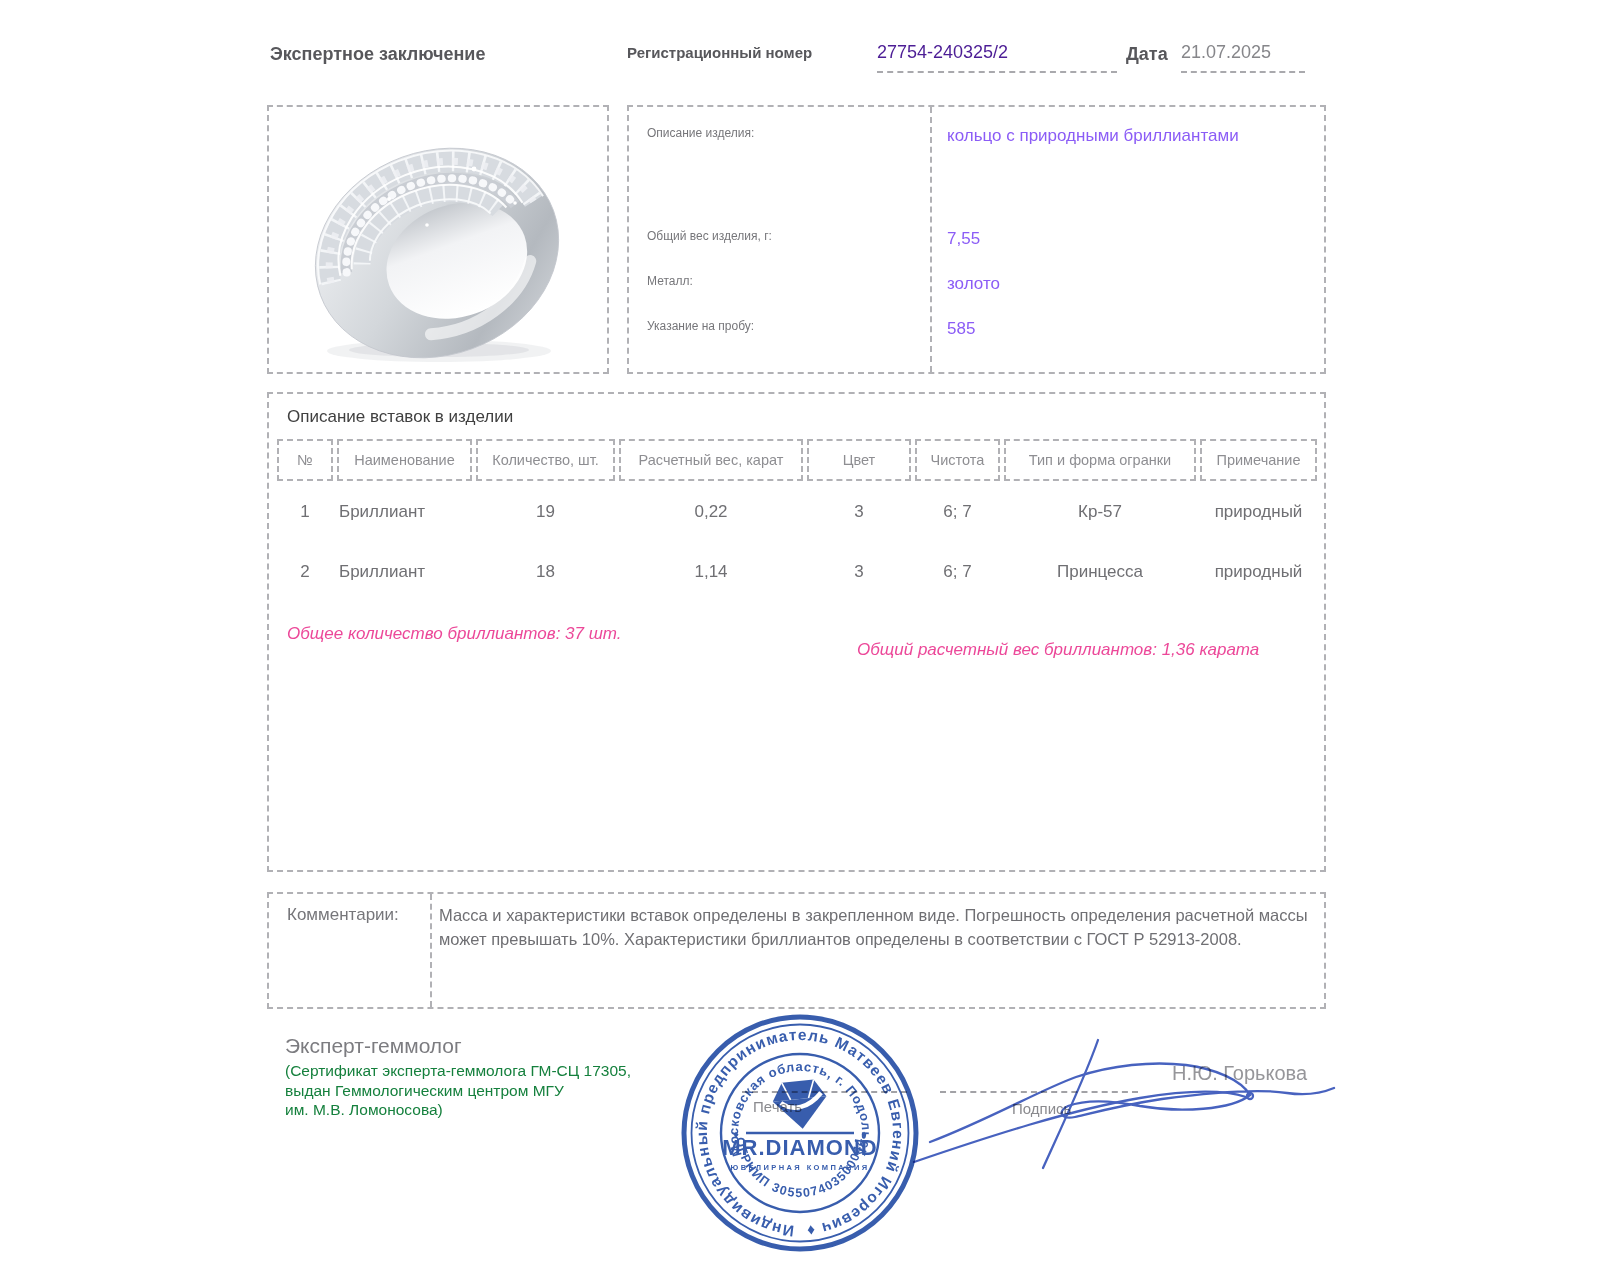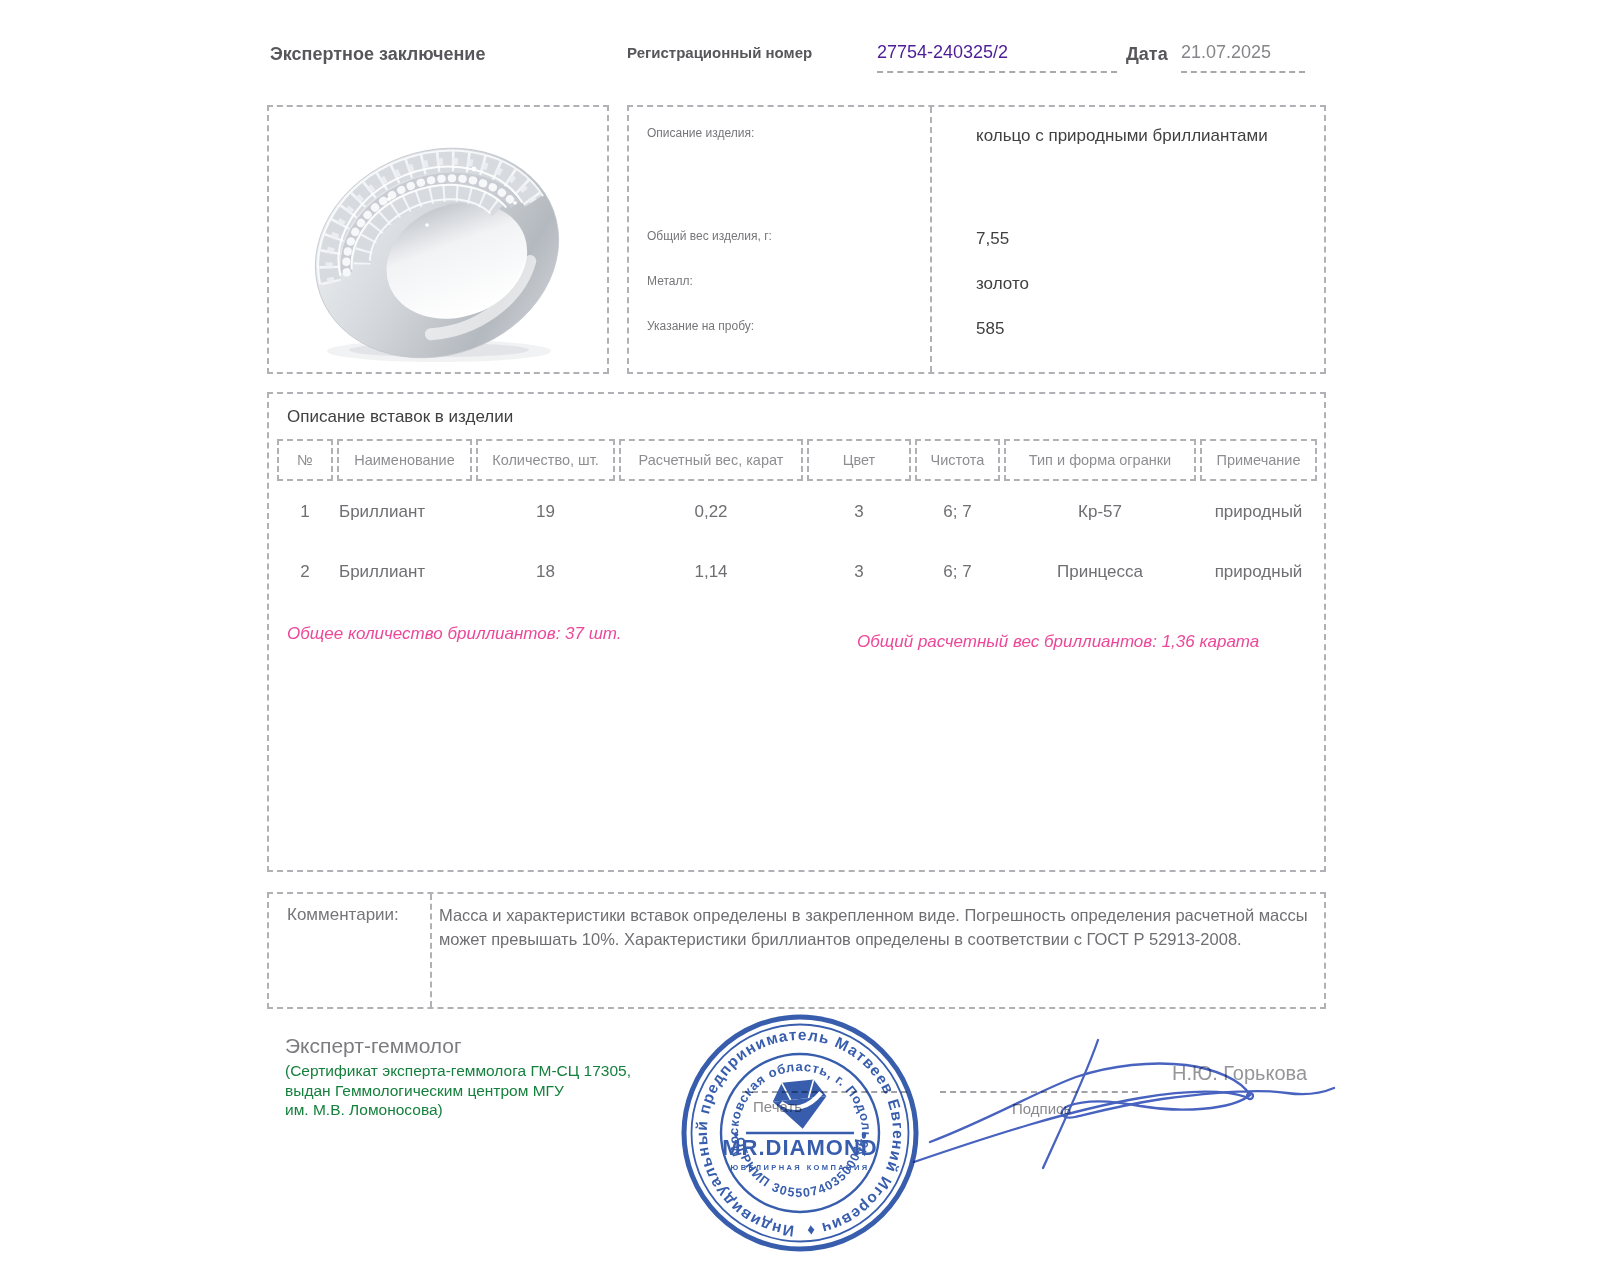--- a/index.html
+++ b/index.html
@@ -13,37 +13,37 @@
   .h-reg-label{left:627px;top:44px;font-size:15px;}
   .h-reg-value{left:877px;top:42px;width:240px;font-size:18px;color:#4c1d95;padding-bottom:8px;}
   .h-date-label{left:1126px;top:44px;font-size:18px;}
   .h-date-value{left:1181px;top:42px;width:124px;font-size:18px;color:#86868a;padding-bottom:8px;}
   
   .dbox{border:2px dashed #b1b1b5;background:#ffffff;}
   .photo-box{left:267px;top:105px;width:338px;height:265px;}
   .info-box{left:627px;top:105px;width:695px;height:265px;}
   .info-divider{left:301px;top:0;bottom:0;border-left:2px dashed #b1b1b5;}
   .info-label{left:18px;font-size:12px;color:#76767a;}
-  .info-value{left:318px;font-size:17px;color:#404040;margin-left:29px;}
+  .info-value{left:318px;font-size:17px;color:#8b5cf6;}
   .ir0{top:19px;} .ir1{top:122px;} .ir2{top:167px;} .ir3{top:212px;}
   
   .table-box{left:267px;top:392px;width:1055px;height:476px;}
   .section-title{left:18px;top:13px;font-size:17px;color:#404040;position:absolute;}
   .thead,.trow{position:absolute;left:8px;display:flex;gap:4px;}
   .thead{top:45px;}
   .th{border:2px dashed #b1b1b5;height:42px;display:flex;align-items:center;justify-content:center;
       font-size:14.5px;color:#8e8e92;box-sizing:border-box;text-align:center;}
   .trow{font-size:17px;color:#6f6f73;}
   .r0{top:108px;} .r1{top:168px;}
   .td{display:flex;align-items:center;justify-content:center;}
   .c0{width:56px;} .c1{width:135px;} .c2{width:139px;} .c3{width:184px;}
   .c4{width:104px;} .c5{width:85px;} .c6{width:192px;text-align:center;} .c7{width:117px;}
   .td.c1{justify-content:flex-start;padding-left:2px;box-sizing:border-box;}
   .tsummary{position:absolute;left:18px;top:230px;width:1020px;font-size:17px;color:#ec4899;font-style:italic;}
-  .tsum-right{position:absolute;left:570px;top:8px;}
+  .tsum-right{position:absolute;left:570px;top:16px;}
   
   .comments-box{left:267px;top:892px;width:1055px;height:113px;}
   .comments-divider{left:161px;top:0;bottom:0;border-left:2px dashed #b1b1b5;}
   .comments-label{left:18px;top:11px;font-size:17px;color:#76767a;position:absolute;}
   .comments-text{left:170px;top:9px;width:872px;font-size:16.5px;line-height:24px;color:#6f6f73;position:absolute;}
   
   .expert-title{left:285px;top:1034px;font-size:21px;color:#7c7c80;}
   .expert-cert{left:285px;top:1061px;font-size:15.5px;line-height:19.5px;color:#15803d;}
   .expert-cert span{display:block;}
   .stamp-line{left:742px;top:1091px;width:165px;border-top:2px dashed #a2a2a6;}

